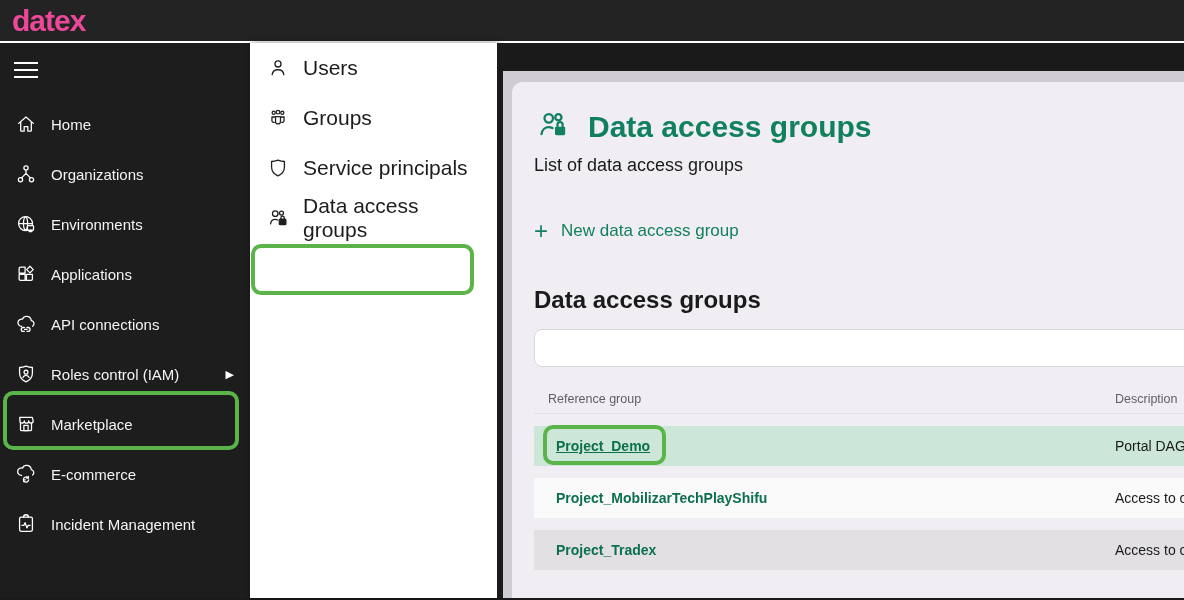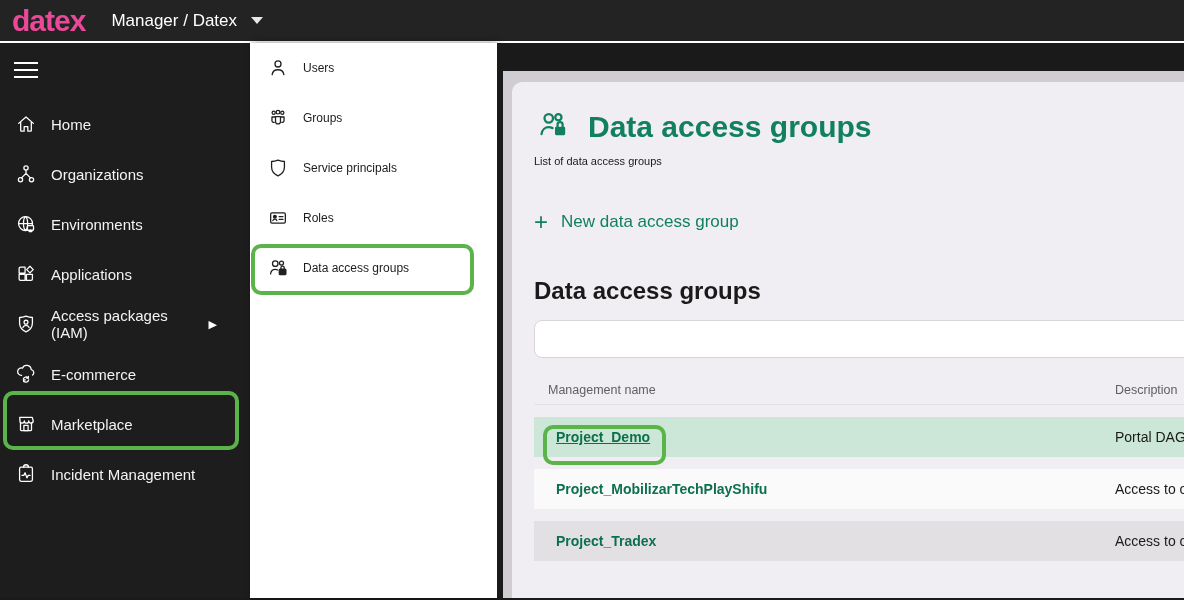--- a/index.html
+++ b/index.html
@@ -17,46 +17,46 @@
 
   
   .content { display:flex; height:555px; }
 
   
   .sidebar { width:250px; background:#1e1d1d; color:#f3f3f3; flex:none; padding-top:12px; }
   .hamburger { width:52px; height:30px; display:flex; flex-direction:column; justify-content:center;
     gap:5px; padding-left:14px; cursor:pointer; }
   .hamburger span { display:block; width:24px; height:2px; background:#fff; }
   .nav { margin-top:14px; }
-  .nav-item { height:50px; display:flex; align-items:center; gap:13px; padding:0 33px 0 14px;
+  .nav-item { height:50px; display:flex; align-items:center; gap:13px; padding:0 16px 0 14px;
     font-size:15px; cursor:pointer; }
   .nav-item .ico { width:24px; height:24px; flex:none; display:flex; align-items:center; justify-content:center; }
   .nav-item svg { width:22px; height:22px; stroke:#fff; fill:none; stroke-width:1.4;
     stroke-linecap:round; stroke-linejoin:round; }
   .flyout-arrow { margin-left:auto; color:#fff; font-size:11px; }
 
   
   .flyout { width:247px; background:#ffffff; flex:none; box-shadow:2px 0 8px rgba(0,0,0,0.45); }
   .fly-item { height:50px; display:flex; align-items:center; gap:13px; padding:0 14px 0 16px;
-    font-size:12px; color:#1c1c1c; cursor:pointer; }
+    font-size:21px; color:#1c1c1c; cursor:pointer; }
   .fly-item .ico { width:24px; height:24px; flex:none; display:flex; align-items:center; justify-content:center; }
   .fly-item svg { width:22px; height:22px; stroke:#1f1f1f; fill:none; stroke-width:1.4;
     stroke-linecap:round; stroke-linejoin:round; }
 
   
   .main { flex:1; background:#1b1a1a; padding:28px 0 0 6px; overflow:hidden; }
   .gray-wrap { background:#cfcdd1; width:100%; height:100%; padding:11px 0 0 9px; }
   .panel { background:#f0eef2; width:100%; height:100%; border-top-left-radius:10px;
     padding-left:22px; overflow:hidden; }
 
   .page-head { display:flex; align-items:center; gap:16px; margin-top:26px; }
   .page-head svg { width:38px; height:34px; stroke:#11805e; fill:none; stroke-width:1.6;
     stroke-linecap:round; stroke-linejoin:round; }
   .page-title { color:#11805e; font-size:30px; font-weight:600; }
-  .page-sub { color:#1a1a1a; font-size:11px; margin-top:9px; }
+  .page-sub { color:#1a1a1a; font-size:18px; margin-top:9px; }
 
   .new-link { display:flex; align-items:center; gap:13px; margin-top:43px; color:#11805e;
     font-size:17px; cursor:pointer; width:max-content; }
   .plus-icon { font-size:24px; font-weight:300; line-height:1; color:#11805e; }
 
   .section-title { color:#1a1a1a; font-size:24px; font-weight:600; margin-top:43px; }
 
   .search-box { margin-top:15px; height:38px; background:#fff; border:1px solid #d8d6da;
     border-radius:8px; width:calc(100% + 30px); font-size:14px; padding:0 12px; color:#333; outline:none; display:block; }
 
@@ -78,24 +78,20 @@
   .annot { position:absolute; border:4px solid #5ab449; border-radius:10px; pointer-events:none; }
   .annot-sidebar { left:3px; top:391px; width:236px; height:59px; }
   .annot-flyout { left:251px; top:244px; width:223px; height:51px; }
   .annot-row { left:543px; top:425px; width:123px; height:40px; }
 </style>
 </head>
 <body>
 
 <div class="topbar">
   <div class="logo">datex</div>
-  <div class="breadcrumb">
-    <span>Manager / Datex</span>
-    <span class="caret-down"></span>
-  </div>
 </div>
 
 <div class="content">
 
   <div class="sidebar">
     <div class="hamburger">
       <span></span>
         <span></span>
         <span></span>
     </div>
@@ -134,47 +130,56 @@
         <span class="ico">
           <svg viewBox="0 0 24 24">
               <path d="M4.5 6a1.5 1.5 0 0 1 1.5-1.5h5V11h-6.5zM4.5 12.5H11V19H6a1.5 1.5 0 0 1-1.5-1.5zM12.5 12.5H19V17.5a1.5 1.5 0 0 1-1.5 1.5h-5zM16.3 3.6l3.6 3.6-3.6 3.6-3.6-3.6z"></path>
             </svg>
         </span>
         <span>Applications</span>
       </div>
       <div class="nav-item">
         <span class="ico">
           <svg viewBox="0 0 24 24">
+              <path d="M7.2 14.6a4 4 0 1 1 .9-7.9 5 5 0 0 1 9.6 1.5 3.4 3.4 0 0 1 1.5 6.2"></path>
+              <path d="M10.2 15.8H8.9a2.1 2.1 0 0 0 0 4.2h1.3M13 15.8h1.3a2.1 2.1 0 0 1 0 4.2H13M10.4 17.9h2.8"></path>
+            </svg>
+        </span>
+        <span>API connections</span>
+      </div>
+      <div class="nav-item">
+        <span class="ico">
+          <svg viewBox="0 0 24 24">
               <path d="M12 3.4c2.4 1 4.8 1.5 7 1.5v6c0 5-3.4 8-7 9.6-3.6-1.6-7-4.6-7-9.6v-6c2.2 0 4.6-.5 7-1.5z"></path>
               <circle cx="12" cy="10" r="2.1"></circle>
               <path d="M8.6 15.8a3.6 3.6 0 0 1 6.8 0"></path>
             </svg>
         </span>
-        <span>Access packages (IAM)</span>
+        <span>Roles control (IAM)</span>
         <span class="flyout-arrow">▶</span>
+      </div>
+      <div class="nav-item">
+        <span class="ico">
+          <svg viewBox="0 0 24 24">
+              <path d="M5.2 4.8h13.6l1 3.6a2.4 2.4 0 0 1-4.8.3 2.4 2.4 0 0 1-4.8 0 2.4 2.4 0 0 1-4.8-.3z"></path>
+              <path d="M6 10.8v7.6a.8.8 0 0 0 .8.8h10.4a.8.8 0 0 0 .8-.8v-7.6"></path>
+              <rect x="9.7" y="13.4" width="4.6" height="5.8"></rect>
+            </svg>
+        </span>
+        <span>Marketplace</span>
       </div>
       <div class="nav-item">
         <span class="ico">
           <svg viewBox="0 0 24 24">
               <path d="M7.2 13.4a4 4 0 1 1 .9-7.8 5 5 0 0 1 9.6 1.5 3.4 3.4 0 0 1 1.5 6"></path>
               <path d="M9.1 17.8a3 3 0 0 1 5.3-1.4m.5 2a3 3 0 0 1-5.3 1.4"></path>
               <path d="M14.6 14.5v1.9h-1.9M9.4 20.3v-1.9h1.9"></path>
             </svg>
         </span>
         <span>E-commerce</span>
-      </div>
-      <div class="nav-item">
-        <span class="ico">
-          <svg viewBox="0 0 24 24">
-              <path d="M5.2 4.8h13.6l1 3.6a2.4 2.4 0 0 1-4.8.3 2.4 2.4 0 0 1-4.8 0 2.4 2.4 0 0 1-4.8-.3z"></path>
-              <path d="M6 10.8v7.6a.8.8 0 0 0 .8.8h10.4a.8.8 0 0 0 .8-.8v-7.6"></path>
-              <rect x="9.7" y="13.4" width="4.6" height="5.8"></rect>
-            </svg>
-        </span>
-        <span>Marketplace</span>
       </div>
       <div class="nav-item">
         <span class="ico">
           <svg viewBox="0 0 24 24">
               <rect x="5" y="4.6" width="14" height="15.4" rx="1.6"></rect>
               <path d="M9.3 4.6a2.7 2.7 0 0 1 5.4 0"></path>
               <path d="M7.6 13.5h2l1.4-2.9 2 5.6 1.4-2.7h2"></path>
             </svg>
         </span>
         <span>Incident Management</span>
@@ -203,30 +208,20 @@
       </span>
       <span>Groups</span>
     </div>
     <div class="fly-item">
       <span class="ico">
         <svg viewBox="0 0 24 24">
             <path d="M12 3.4c2.4 1 4.8 1.5 7 1.5v6c0 5-3.4 8-7 9.6-3.6-1.6-7-4.6-7-9.6v-6c2.2 0 4.6-.5 7-1.5z"></path>
           </svg>
       </span>
       <span>Service principals</span>
-    </div>
-    <div class="fly-item">
-      <span class="ico">
-        <svg viewBox="0 0 24 24">
-            <rect x="4" y="6.4" width="16" height="11.2" rx="1.4"></rect>
-            <circle cx="8.6" cy="10.6" r="1.5" fill="#1f1f1f"></circle>
-            <path d="M6.4 14.8a2.3 2.3 0 0 1 4.4 0M13.2 10.4h4.2M13.2 13.6h4.2"></path>
-          </svg>
-      </span>
-      <span>Roles</span>
     </div>
     <div class="fly-item">
       <span class="ico">
         <svg viewBox="0 0 24 24">
             <circle cx="9" cy="7.3" r="3"></circle>
             <path d="M3.9 18.4c.4-3 2.5-4.9 5.1-4.9 1 0 1.9.3 2.7.7"></path>
             <circle cx="15.8" cy="6.6" r="2.2"></circle>
             <rect x="13.4" y="13.2" width="7.2" height="6" rx="1" fill="#1f1f1f"></rect>
             <path d="M15.2 13.2v-1.4a1.8 1.8 0 0 1 3.6 0v1.4"></path>
           </svg>
@@ -256,21 +251,21 @@
           <span class="plus-icon">+</span>
           <span>New data access group</span>
         </div>
 
         <div class="section-title">Data access groups</div>
 
         <input class="search-box" type="text" placeholder="" style="">
 
         <div class="table">
           <div class="t-head">
-            <div class="c-name">Management name</div>
+            <div class="c-name">Reference group</div>
             <div class="c-desc">Description</div>
           </div>
           <div class="t-row row-hl">
             <div class="c-name">Project_Demo</div>
             <div class="c-desc">Portal DAG</div>
           </div>
           <div class="t-row row-even">
             <div class="c-name">Project_MobilizarTechPlayShifu</div>
             <div class="c-desc">Access to o</div>
           </div>

